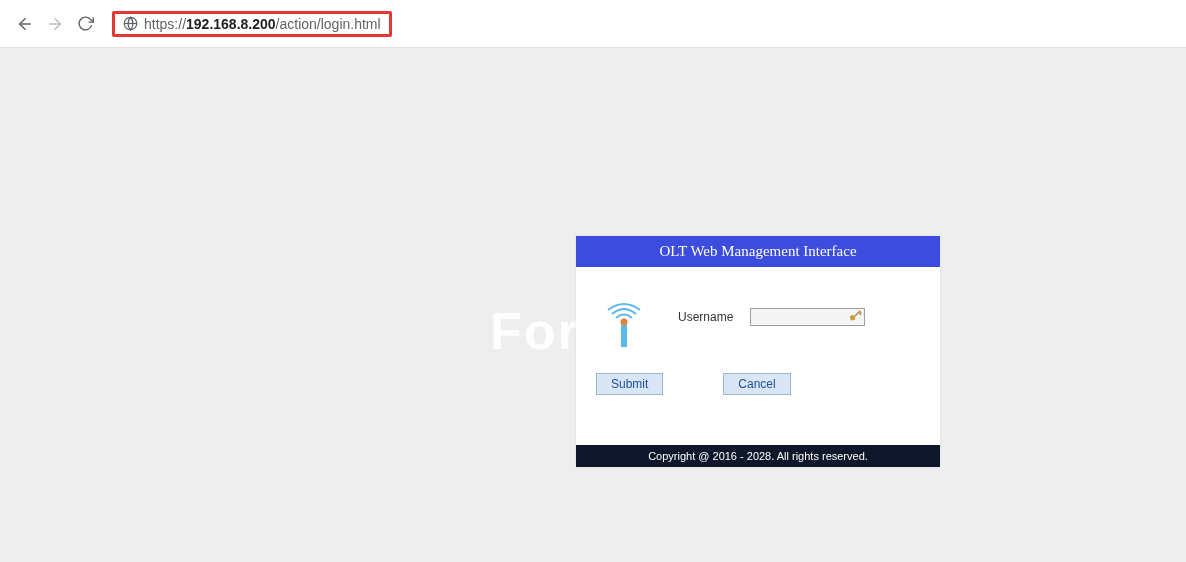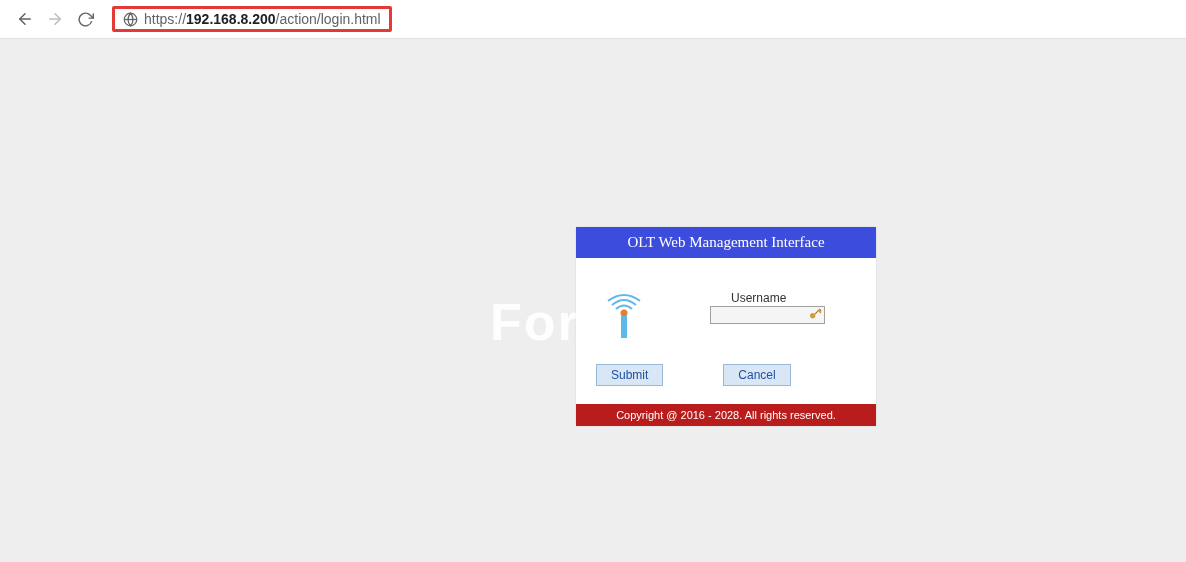--- a/index.html
+++ b/index.html
@@ -6,21 +6,21 @@
     body {
       font-family: Arial, sans-serif;
       background: #eeeeee;
       width: 1186px;
       height: 562px;
       overflow: hidden;
       position: relative;
     }
     .browser-bar {
       background: #ffffff;
-      height: 39px;
+      height: 48px;
       display: flex;
       align-items: center;
       padding: 0 10px;
       border-bottom: 1px solid #e0e0e0;
     }
     .nav-btn {
       width: 30px;
       height: 30px;
       display: flex;
       align-items: center;
@@ -64,21 +64,21 @@
       letter-spacing: 2px;
       z-index: 0;
       font-family: Arial, sans-serif;
     }
     .watermark .foro { color: rgba(255,255,255,0.9); }
     .watermark .isp { color: rgba(100, 180, 235, 0.5); }
     .login-panel {
       position: absolute;
       left: 576px;
       top: 188px;
-      width: 300px;
+      width: 364px;
       background: #ffffff;
       box-shadow: 0 0 2px rgba(0,0,0,0.1);
       z-index: 1;
     }
     .panel-header {
       background: #3c4cdc;
       color: #ffffff;
       text-align: center;
       padding: 7px 0;
       font-size: 15px;
@@ -100,21 +100,20 @@
       justify-content: center;
       margin-left: 4px;
     }
     .fields {
       flex: 1;
     }
     .field-row {
       display: flex;
       align-items: center;
       margin-bottom: 13px;
-      flex-direction: column;
     }
     .field-label {
       width: 72px;
       font-size: 12px;
       color: #333;
     }
     .field-input {
       width: 115px;
       height: 18px;
       border: 1px solid #a0a0a0;
@@ -142,25 +141,26 @@
     .btn {
       padding: 3px 14px;
       font-size: 12px;
       color: #2050a0;
       background: #d8e6f5;
       border: 1px solid #9ab8d8;
       cursor: pointer;
       font-family: Arial, sans-serif;
     }
     .panel-footer {
-      background: #b91c1c;
+      background: #0f172a;
       color: #ffffff;
       text-align: center;
       padding: 5px 0;
       font-size: 11px;
+      margin-top: 32px;
     }
   </style>
 </head>
 <body>
 
 <div class="browser-bar">
   <div class="nav-btn">
     <svg width="18" height="18" viewBox="0 0 24 24" fill="none" stroke="#5f6368" stroke-width="2" stroke-linecap="round" stroke-linejoin="round">
         <line x1="19" y1="12" x2="5" y2="12"></line>
         <polyline points="12 19 5 12 12 5"></polyline>

